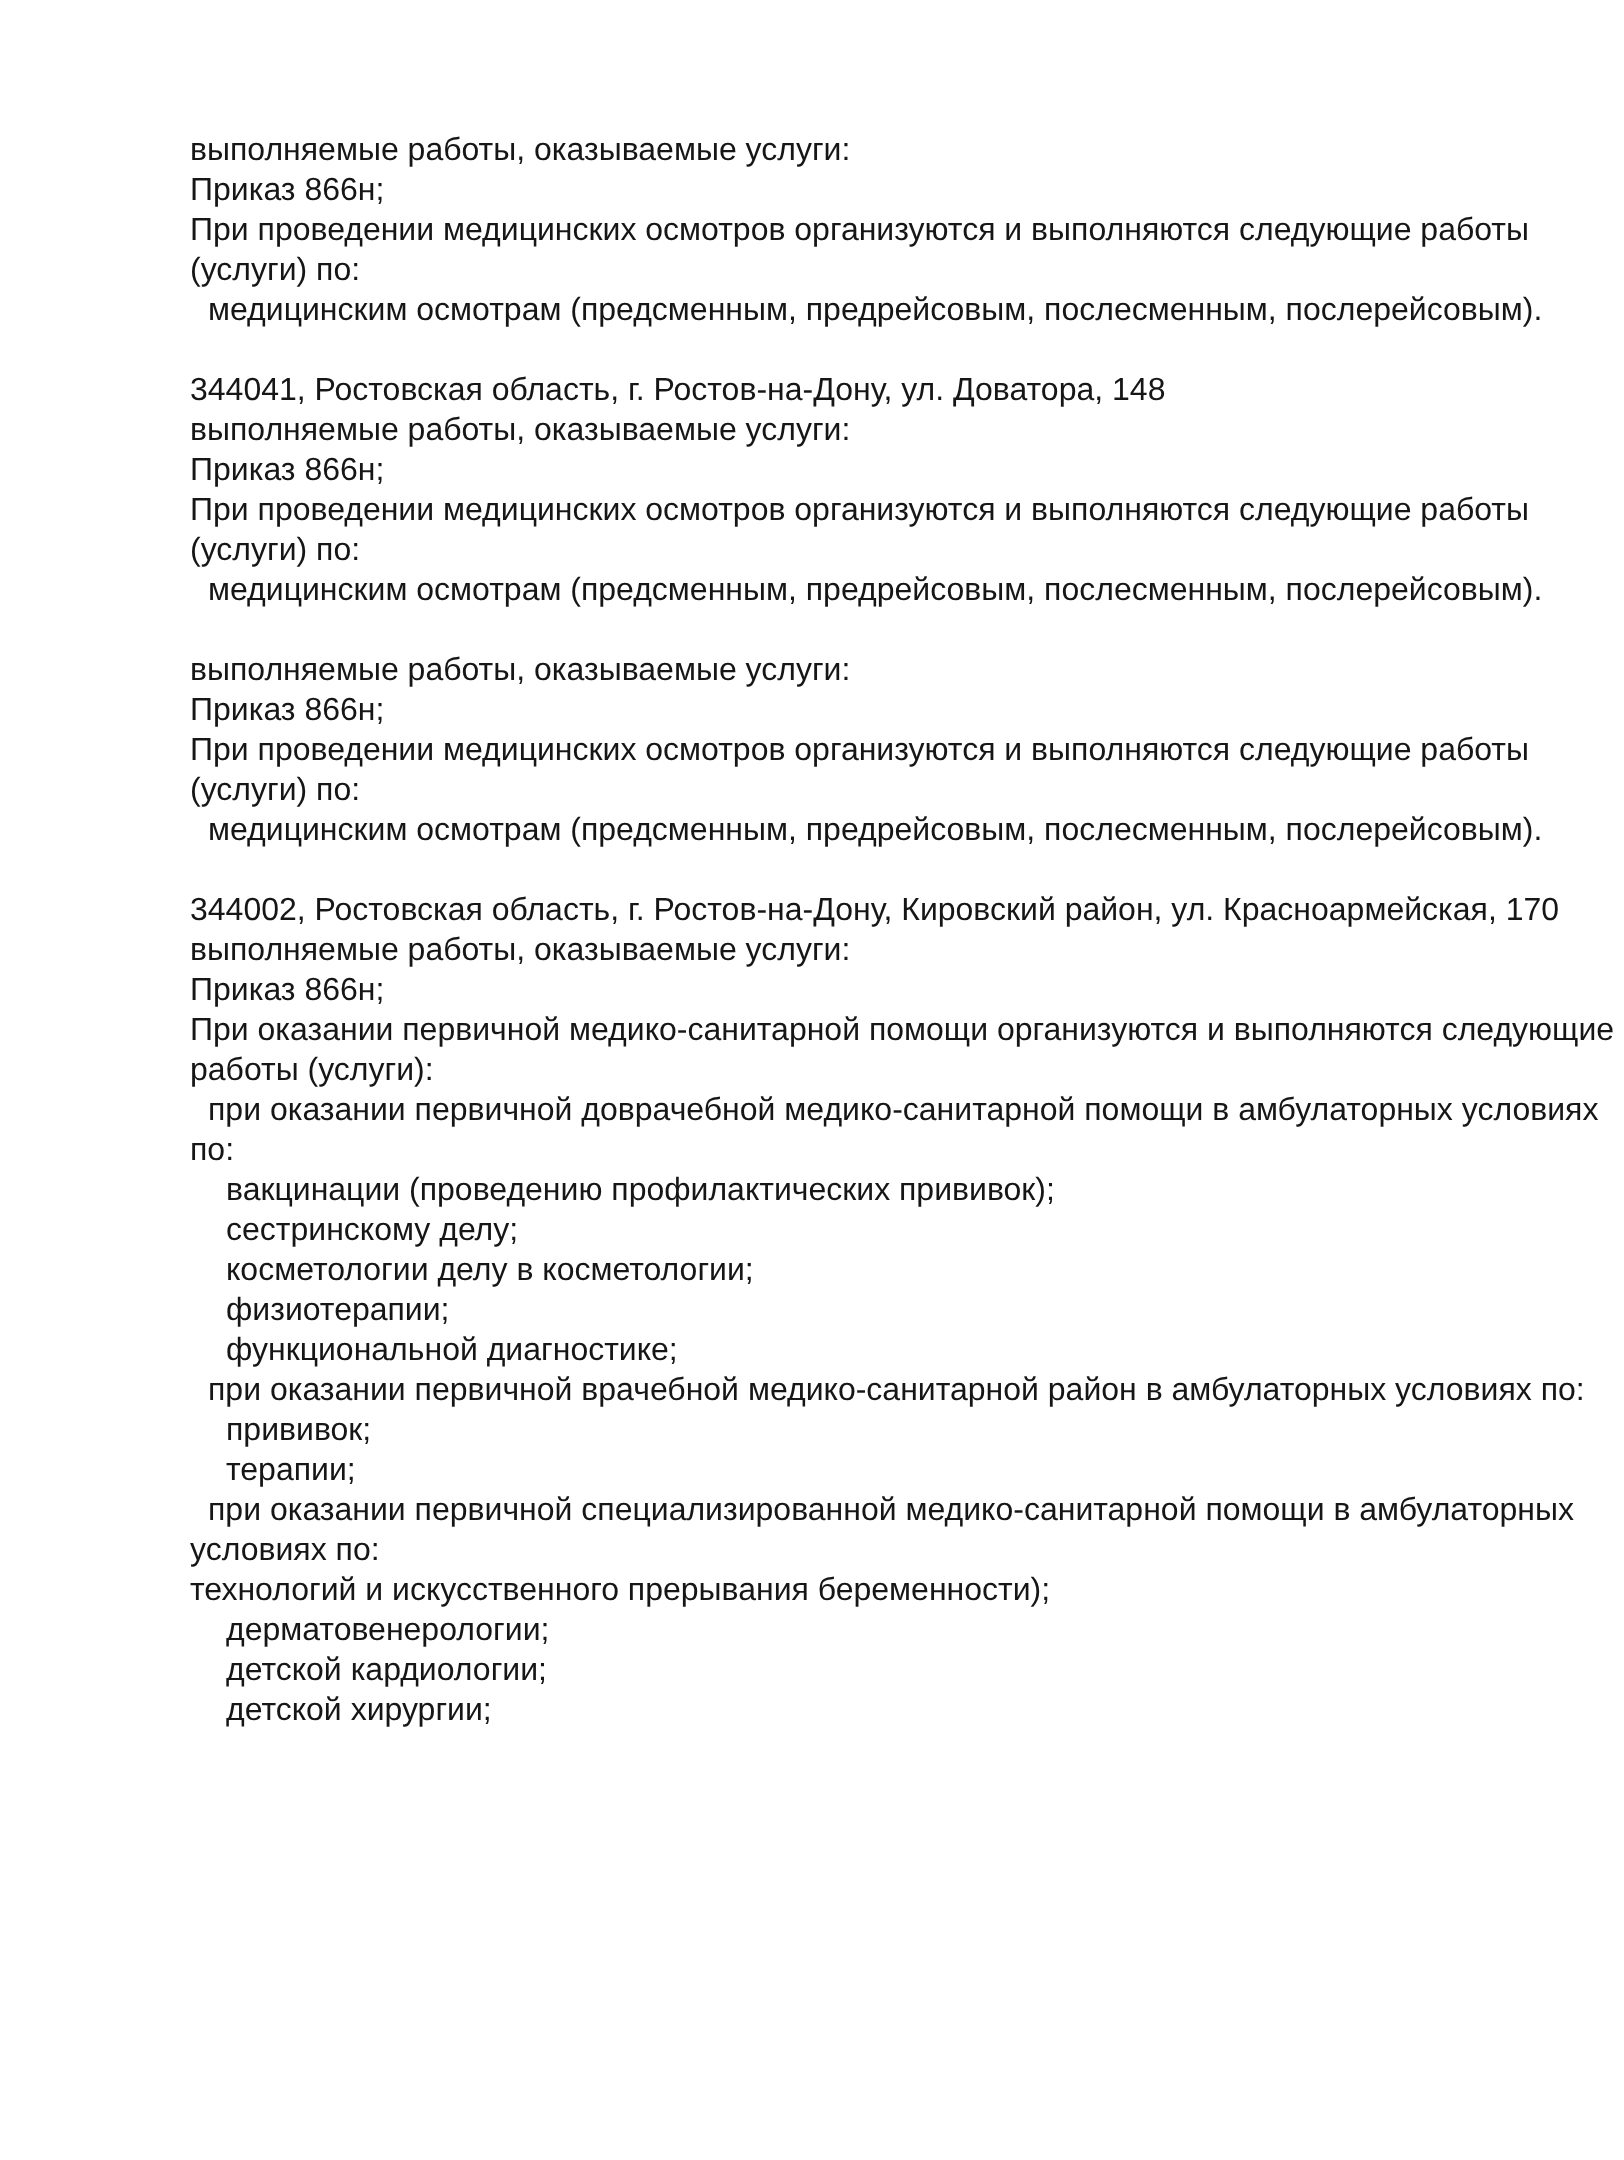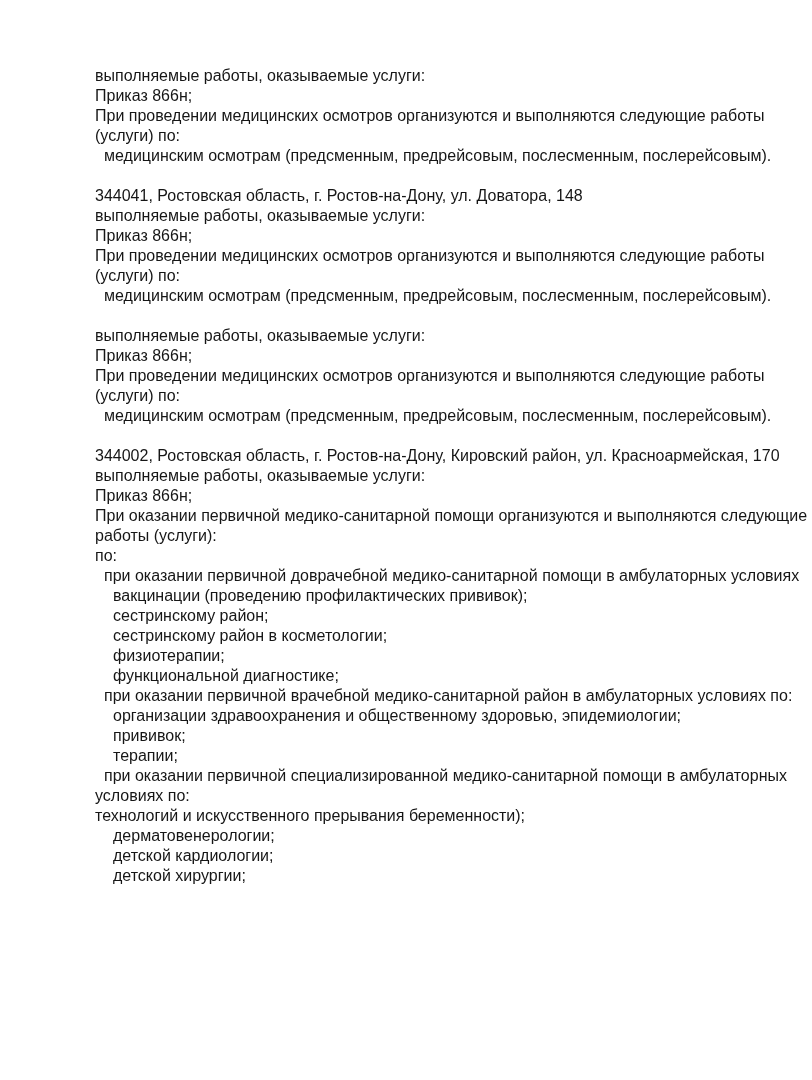--- a/index.html
+++ b/index.html
@@ -62,29 +62,28 @@
         <div class="line indent-0">При проведении медицинских осмотров организуются и выполняются следующие работы</div>
         <div class="line indent-0">(услуги) по:</div>
         <div class="line indent-1">медицинским осмотрам (предсменным, предрейсовым, послесменным, послерейсовым).</div>
       </div>
       <div class="block">
         <div class="line indent-0">344002, Ростовская область, г. Ростов-на-Дону, Кировский район, ул. Красноармейская, 170</div>
         <div class="line indent-0">выполняемые работы, оказываемые услуги:</div>
         <div class="line indent-0">Приказ 866н;</div>
         <div class="line indent-0">При оказании первичной медико-санитарной помощи организуются и выполняются следующие</div>
         <div class="line indent-0">работы (услуги):</div>
+        <div class="line indent-1">при оказании первичной доврачебной медико-санитарной помощи в амбулаторных условиях</div>
         <div class="line indent-0">по:</div>
-        <div class="line indent-1">при оказании первичной доврачебной медико-санитарной помощи в амбулаторных условиях</div>
         <div class="line indent-2">вакцинации (проведению профилактических прививок);</div>
-        <div class="line indent-2">сестринскому район;</div>
-        <div class="line indent-2">сестринскому район в косметологии;</div>
+        <div class="line indent-2">сестринскому делу;</div>
+        <div class="line indent-2">косметологии делу в косметологии;</div>
         <div class="line indent-2">физиотерапии;</div>
         <div class="line indent-2">функциональной диагностике;</div>
         <div class="line indent-1">при оказании первичной врачебной медико-санитарной район в амбулаторных условиях по:</div>
-        <div class="line indent-2">организации здравоохранения и общественному здоровью, эпидемиологии;</div>
         <div class="line indent-2">прививок;</div>
         <div class="line indent-2">терапии;</div>
         <div class="line indent-1">при оказании первичной специализированной медико-санитарной помощи в амбулаторных</div>
         <div class="line indent-0">условиях по:</div>
         <div class="line indent-0">технологий и искусственного прерывания беременности);</div>
         <div class="line indent-2">дерматовенерологии;</div>
         <div class="line indent-2">детской кардиологии;</div>
         <div class="line indent-2">детской хирургии;</div>
       </div>
     </div>

